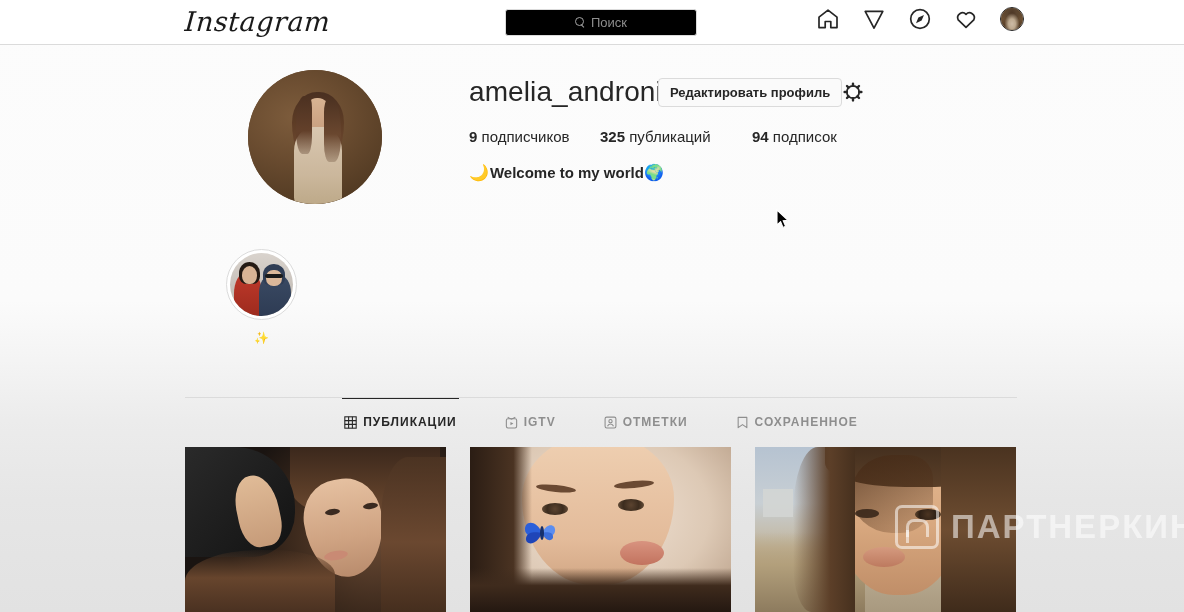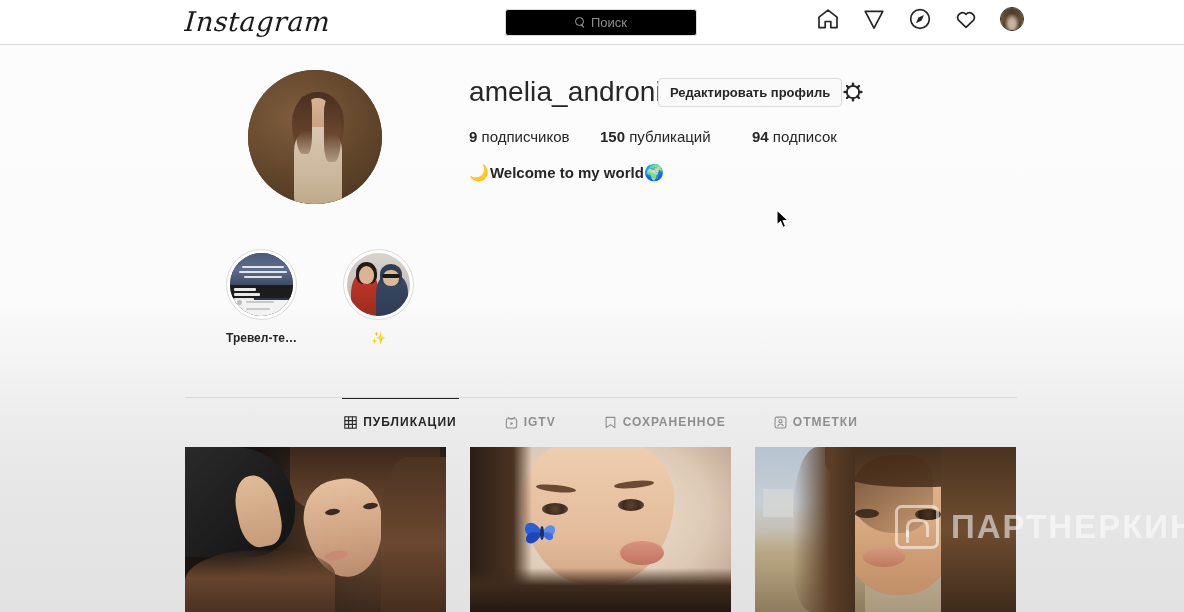--- a/index.html
+++ b/index.html
@@ -513,54 +513,34 @@
       <circle cx="12" cy="12" r="6.2"></circle>
       <path d="M12 3.6v2.2M12 18.2v2.2M3.6 12h2.2M18.2 12h2.2M6 6l1.6 1.6M16.4 16.4 18 18M18 6l-1.6 1.6M7.6 16.4 6 18" stroke-width="2.4" stroke-linecap="round"></path>
     </svg>
   </span>
 
   <div id="stats">
     <span class="stat stat-posts">
       <span class="num">9</span><span> подписчиков</span>
     </span>
     <span class="stat stat-followers">
-      <span class="num">150</span><span> публикаций</span>
+      <span class="num">325</span><span> публикаций</span>
     </span>
     <span class="stat stat-following">
       <span class="num">94</span><span> подписок</span>
     </span>
   </div>
 
   <div id="bio">
     <span class="emo">🌙</span>
       <span>Welcome to my world</span>
       <span class="emo">🌍</span>
   </div>
 
   <div id="highlights">
-    <div class="hl">
-      <div class="hl-ring">
-        <div class="hl-img hl1">
-          <span class="sky"></span>
-          <span class="txt1"></span>
-          <span class="txt2"></span>
-          <span class="txt3"></span>
-          <span class="dark"></span>
-          <span class="bar b1"></span>
-          <span class="bar b2"></span>
-          <span class="bar b3"></span>
-          <span class="white"></span>
-          <span class="row r1"></span>
-          <span class="row r2"></span>
-          <span class="dot d1"></span>
-          <span class="dot d2"></span>
-        </div>
-      </div>
-      <div class="hl-label">Тревел-те…</div>
-    </div>
 
     <div class="hl">
       <div class="hl-ring">
         <div class="hl-img hl2">
           <span class="p-left"></span>
           <span class="h-left"></span>
           <span class="f-left"></span>
           <span class="p-right"></span>
           <span class="h-right"></span>
           <span class="f-right"></span>
@@ -588,34 +568,34 @@
           <rect x="2.5" y="5" width="19" height="17" rx="3"></rect>
           <path d="M5 2.5 12 6l7-3.5"></path>
           <path d="M10 11l5.5 3-5.5 3z" fill="#8e8e8e" stroke="none"></path>
         </svg>
       </span>
       <span>IGTV</span>
     </div>
     <div class="tab">
       <span class="ti">
         <svg viewBox="0 0 24 24" width="13" height="13" fill="none" stroke="#8e8e8e" stroke-width="2" stroke-linejoin="round">
-          <path d="M4 2.5h16v19l-8-5.6-8 5.6z"></path>
-        </svg>
-      </span>
-      <span>СОХРАНЕННОЕ</span>
+          <rect x="2" y="2" width="20" height="20" rx="3"></rect>
+          <circle cx="12" cy="9.5" r="3"></circle>
+          <path d="M6.5 19c1-3 3-4.2 5.5-4.2S16.5 16 17.5 19"></path>
+        </svg>
+      </span>
+      <span>ОТМЕТКИ</span>
     </div>
     <div class="tab">
       <span class="ti">
         <svg viewBox="0 0 24 24" width="13" height="13" fill="none" stroke="#8e8e8e" stroke-width="2" stroke-linejoin="round">
-          <rect x="2" y="2" width="20" height="20" rx="3"></rect>
-          <circle cx="12" cy="9.5" r="3"></circle>
-          <path d="M6.5 19c1-3 3-4.2 5.5-4.2S16.5 16 17.5 19"></path>
-        </svg>
-      </span>
-      <span>ОТМЕТКИ</span>
+          <path d="M4 2.5h16v19l-8-5.6-8 5.6z"></path>
+        </svg>
+      </span>
+      <span>СОХРАНЕННОЕ</span>
     </div>
   </div>
 
   <div id="grid">
     <div class="post post1">
       <span class="bgd"></span>
       <span class="hairtop"></span>
       <span class="sleeve"></span>
       <span class="face"></span>
       <span class="hand"></span>

